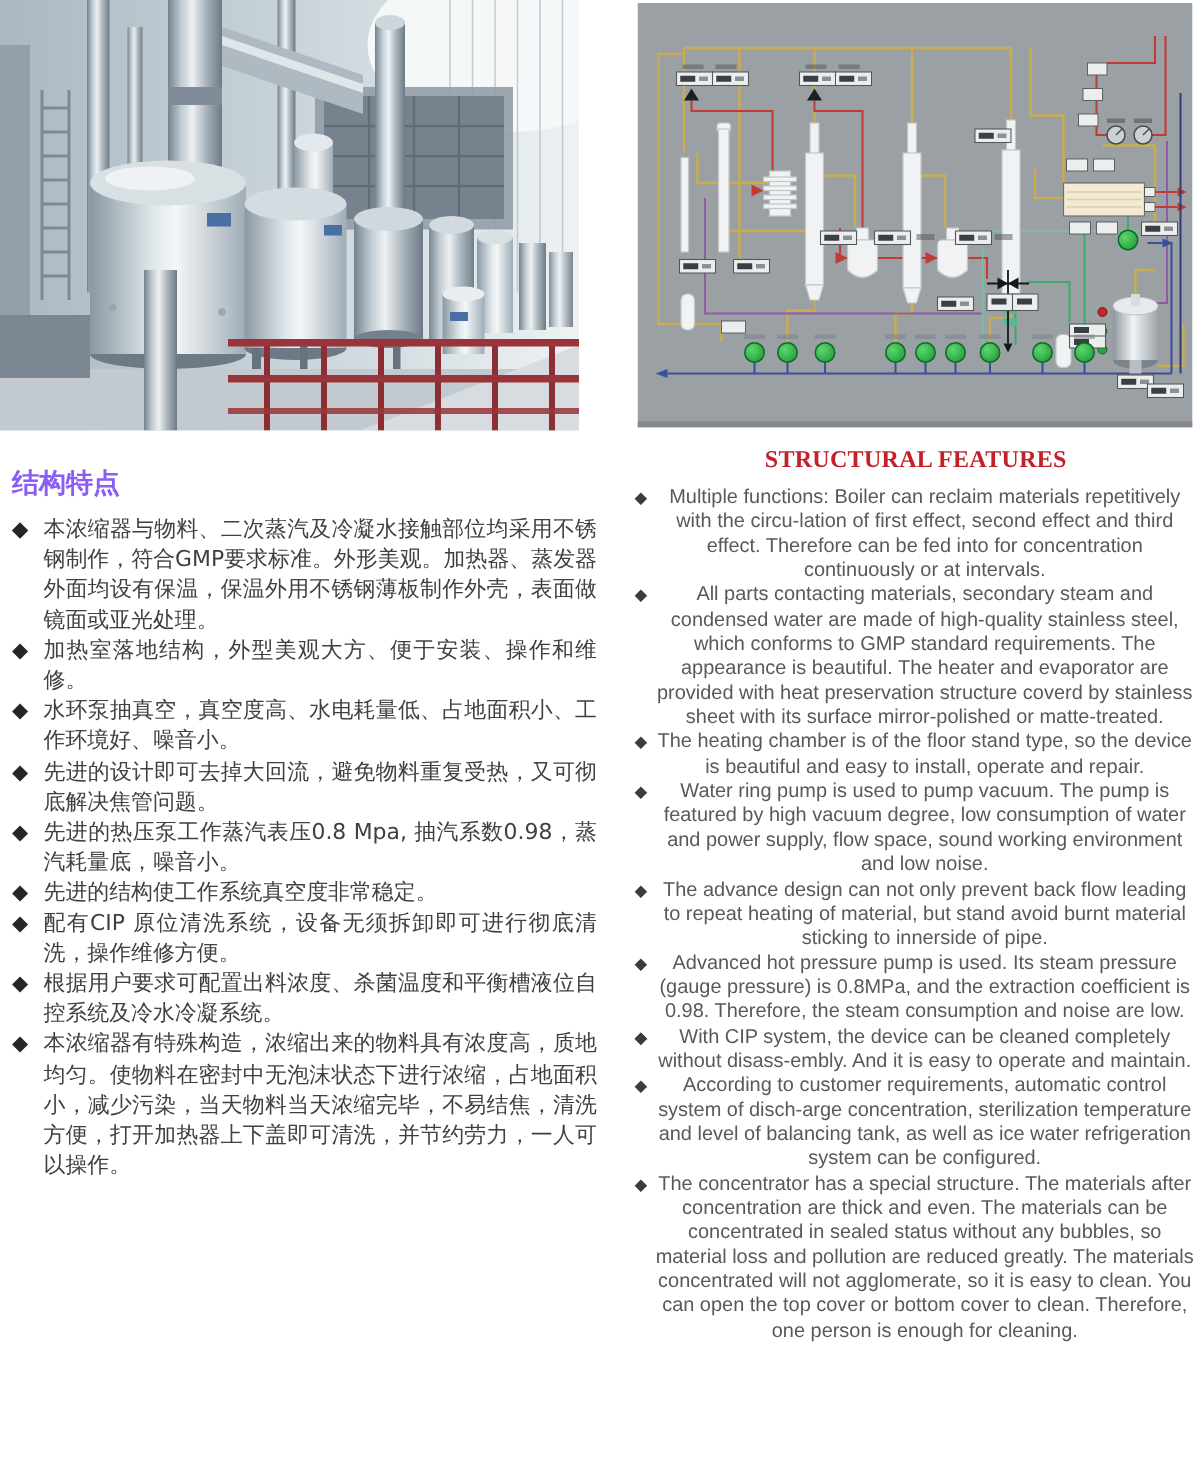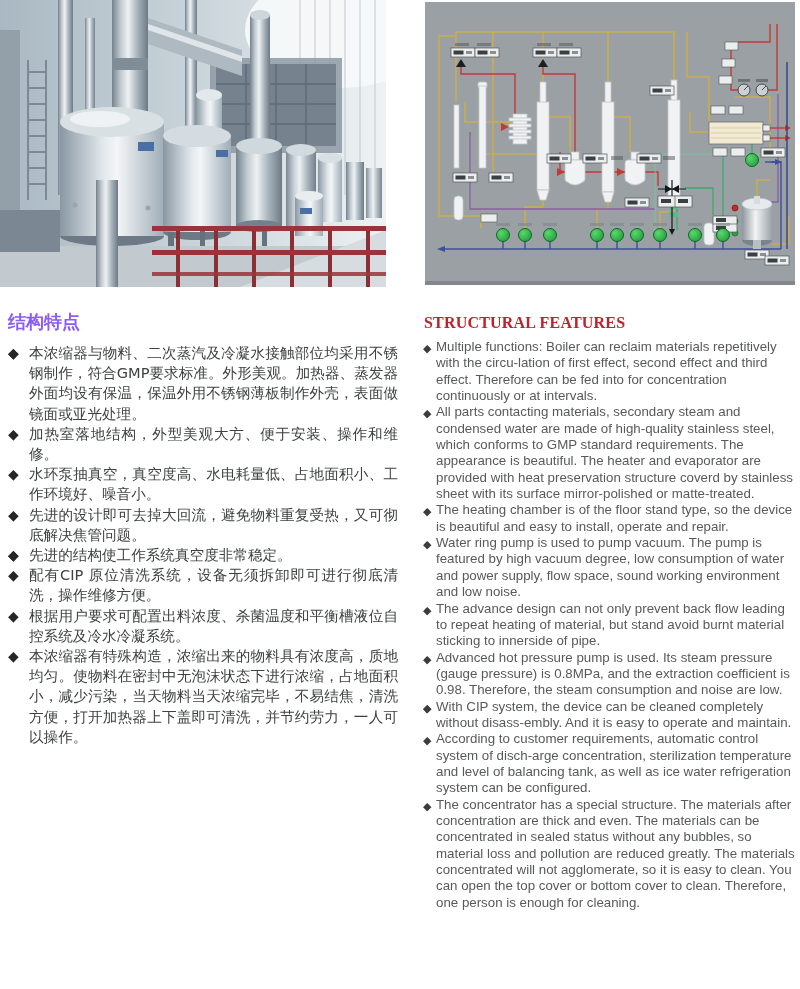--- a/index.html
+++ b/index.html
@@ -13,21 +13,21 @@
   .photo-wrap svg,.diagram-wrap svg{display:block;width:100%;height:100%;}
 
   .col-left{position:absolute;left:8px;top:310px;width:390px;}
   .cn-title{margin:0 0 9px 0;font-size:18px;font-weight:700;color:#8b5cf6;
     font-family:"DejaVu Sans","Liberation Sans",sans-serif;}
   .cn-list{list-style:none;margin:0;padding:0;font-size:14.6px;line-height:20.2px;
     color:#3f4040;text-align:justify;font-family:"DejaVu Sans","Liberation Sans",sans-serif;}
   .cn-item{position:relative;padding-left:21px;margin:0;}
   .cn-item .bullet{position:absolute;left:0;top:0;color:#262626;font-size:14px;}
 
-  .col-right{position:absolute;left:424px;top:314px;width:373px;}
+  .col-right{position:absolute;left:424px;top:298px;width:373px;text-align:center;}
   .en-title{margin:0 0 7px 0;font-size:16px;font-weight:700;color:#c2202a;
     letter-spacing:.2px;font-family:"Liberation Serif","DejaVu Serif",serif;}
   .en-list{list-style:none;margin:0;padding:0;font-size:13.3px;line-height:16.35px;
     color:#58595b;}
   .en-item{position:relative;padding-left:12px;margin:0;}
   .en-item .bullet{position:absolute;left:-1px;top:1px;color:#3c3c3c;font-size:11px;}
 </style>
 </head>
 <body>
 
@@ -355,20 +355,21 @@
       <li class="cn-item">
         <span class="bullet">◆</span>
         <span class="item-text">水环泵抽真空，真空度高、水电耗量低、占地面积小、工作环境好、噪音小。</span>
       </li>
       <li class="cn-item">
         <span class="bullet">◆</span>
         <span class="item-text">先进的设计即可去掉大回流，避免物料重复受热，又可彻底解决焦管问题。</span>
       </li>
       <li class="cn-item">
         <span class="bullet">◆</span>
+        <span class="item-text">先进的热压泵工作蒸汽表压0.8 Mpa, 抽汽系数0.98，蒸汽耗量底，噪音小。</span>
       </li>
       <li class="cn-item">
         <span class="bullet">◆</span>
         <span class="item-text">先进的结构使工作系统真空度非常稳定。</span>
       </li>
       <li class="cn-item">
         <span class="bullet">◆</span>
         <span class="item-text">配有CIP 原位清洗系统，设备无须拆卸即可进行彻底清洗，操作维修方便。</span>
       </li>
       <li class="cn-item">

